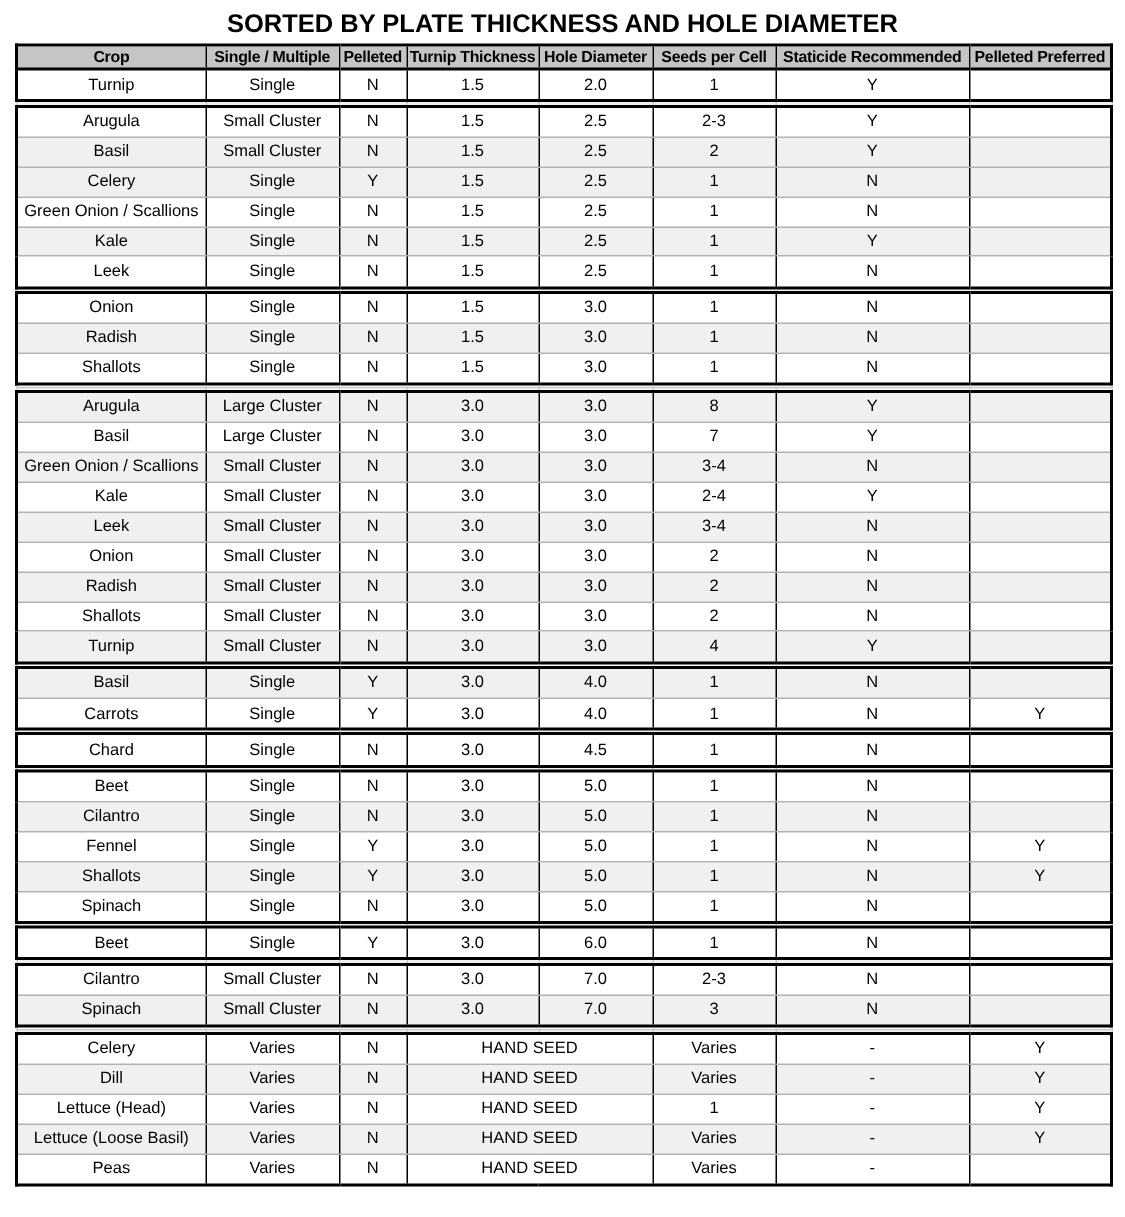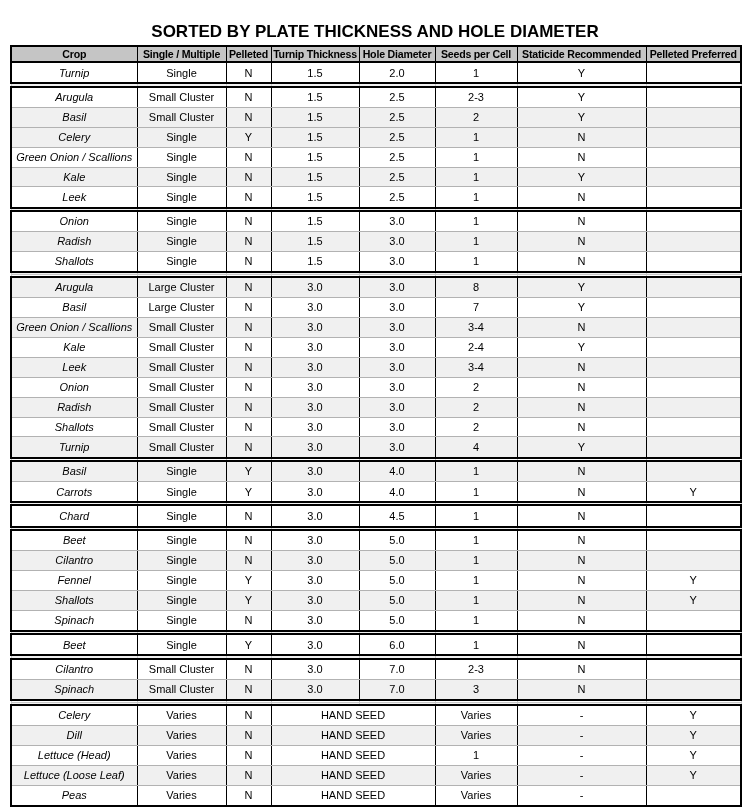--- a/index.html
+++ b/index.html
@@ -15,21 +15,21 @@
     width: 750px;
     height: 811px;
     position: relative;
   }
   .title {
     text-align: center;
     font-weight: bold;
     font-size: 17px;
     letter-spacing: 0px;
     color: #000;
-    padding-top: 22px;
+    padding-top: 6px;
     height: 23px;
     line-height: 20px;
   }
   table.sheet {
     border-collapse: collapse;
     table-layout: fixed;
     width: 730px;
     height: 762px;
     margin-left: 10px;
   }
@@ -55,21 +55,21 @@
   table.sheet th:first-child { border-left-width: 2px; margin-left: 28px; }
   table.sheet th:last-child  { border-right-width: 2px; }
 
   tr.data td {
     font-size: 11px;
     border-left: 1px solid #000;
     border-right: 1px solid #000;
     border-top: 1px solid #b2b2b2;
     border-bottom: 1px solid #b2b2b2;
   }
-  tr.data td:first-child { border-left: 2px solid #000; font-style: italic; }
+  tr.data td:first-child { border-left: 2px solid #000; }
   tr.data td:last-child  { border-right: 2px solid #000; }
   tr.gstart td { border-top: 2px solid #000 !important; }
   tr.gend td   { border-bottom: 2px solid #000 !important; }
 
   tr.spacer td {
     border: 1px solid #c9c9c9;
   }
   tr.stripe td { background: #f0f0f0; }
   tr.white td  { background: #ffffff; }
 </style>
@@ -534,21 +534,21 @@
         <tr class="data white">
           <td>Lettuce (Head)</td>
           <td>Varies</td>
           <td>N</td>
           <td colspan="2">HAND SEED</td>
           <td>1</td>
           <td>-</td>
           <td>Y</td>
         </tr>
         <tr class="data stripe">
-          <td>Lettuce (Loose Leaf)</td>
+          <td>Lettuce (Loose Basil)</td>
           <td>Varies</td>
           <td>N</td>
           <td colspan="2">HAND SEED</td>
           <td>Varies</td>
           <td>-</td>
           <td>Y</td>
         </tr>
         <tr class="data white gend">
           <td>Peas</td>
           <td>Varies</td>

